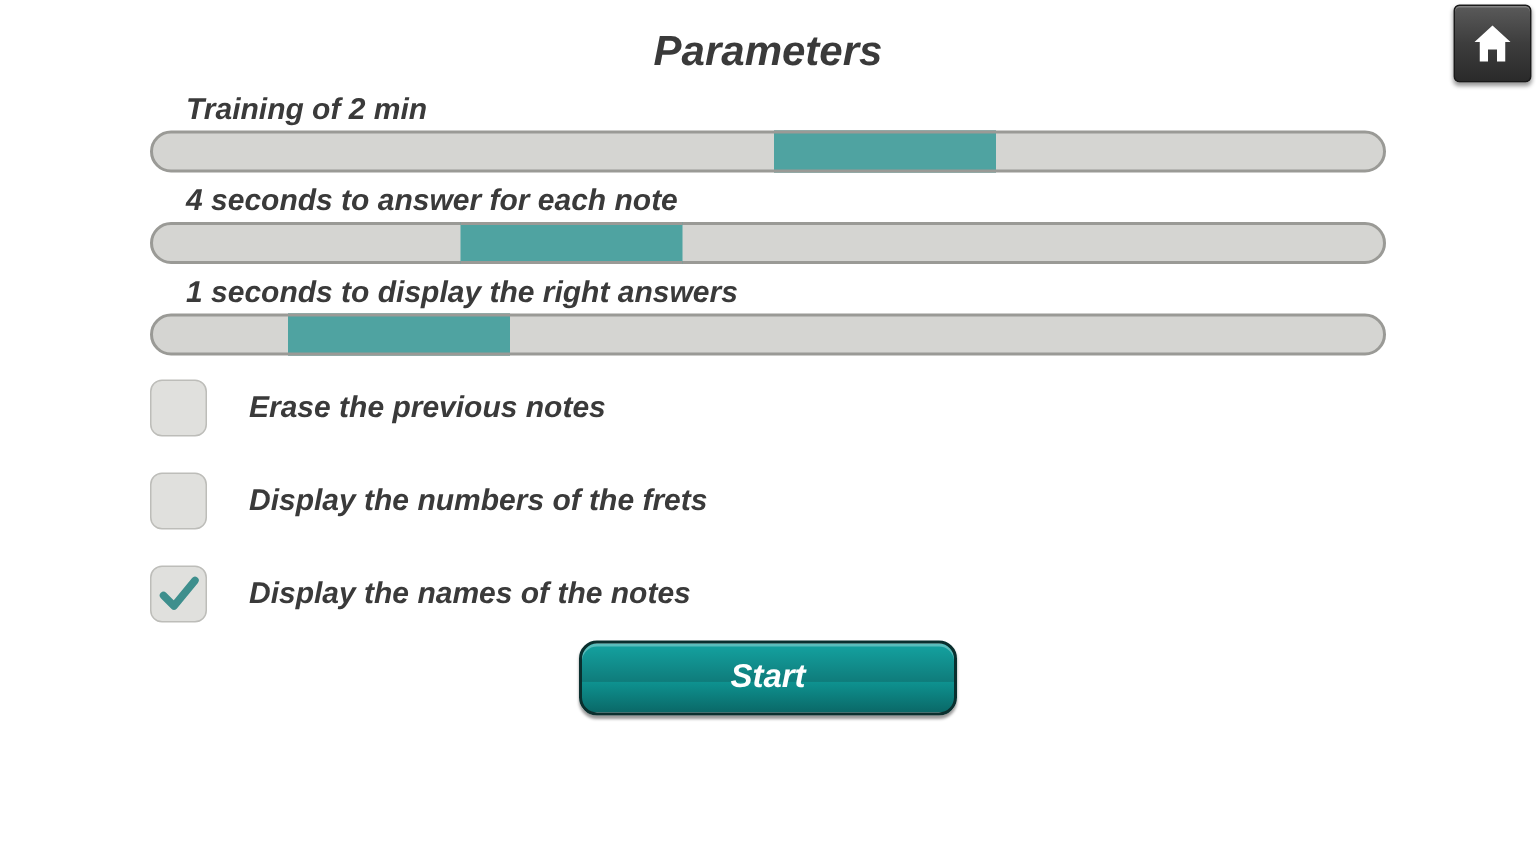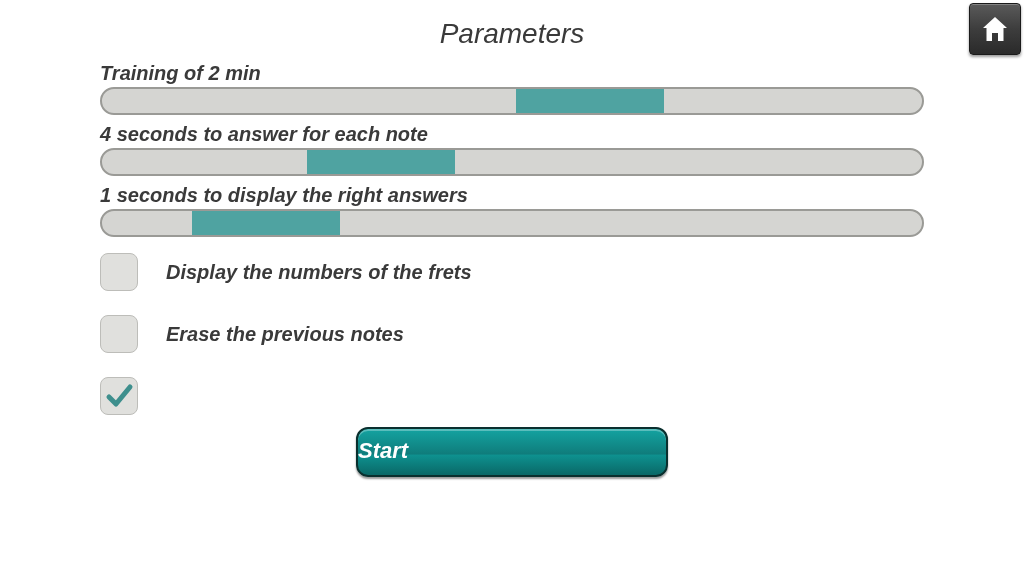--- a/index.html
+++ b/index.html
@@ -8,21 +8,21 @@
       height: 576px;
       background: #ffffff;
       font-family: "Trebuchet MS", "Lucida Sans Unicode", "Lucida Grande", sans-serif;
       color: #3a3a3a;
       position: relative;
       overflow: hidden;
     }
     .title {
       text-align: center;
       font-size: 28px;
-      font-weight: normal;
+      font-weight: bold;
       font-style: italic;
       padding-top: 18px;
       color: #3a3a3a;
     }
     .home-btn {
       position: absolute;
       top: 3px;
       right: 3px;
       width: 52px;
       height: 52px;
@@ -39,20 +39,21 @@
     .content {
       padding: 12px 100px 0 100px;
     }
     .slider-block { margin-bottom: 8px; }
     .slider-label {
       font-size: 20px;
       font-weight: bold;
       font-style: italic;
       color: #3a3a3a;
       margin-bottom: 2px;
+      margin-left: 24px;
     }
     .slider-track {
       width: 100%;
       height: 28px;
       background: #d5d5d2;
       border: 2px solid #9a9a96;
       border-radius: 14px;
       position: relative;
       cursor: pointer;
     }
@@ -134,31 +135,31 @@
       font-weight: bold;
       font-style: italic;
       color: #3a3a3a;
       padding-left: 14px;
     }
     .start-wrap {
       display:flex; justify-content:center;
       margin-top: 12px;
     }
     .start-btn {
-      width: 312px;
+      width: 252px;
       height: 50px;
       border-radius: 12px;
       border: 2px solid #0a2f2e;
       background: linear-gradient(to bottom, #14a3a1 0%, #0f7c7b 55%, #0e9290 56%, #0a6867 100%);
       box-shadow: inset 0 2px 0 rgba(255,255,255,0.3), 0 2px 2px rgba(0,0,0,0.4);
       color: #fff;
       font-size: 22px;
       font-weight: bold;
       font-style: italic;
-      text-align: left;
+      text-align: center;
       line-height: 44px;
       cursor:pointer;
     }
   </style>
 </head>
 <body>
 
 <div class="title">Parameters</div>
 
 <div class="home-btn">
@@ -188,33 +189,34 @@
   <div class="slider-block">
     <div class="slider-label">1 seconds to display the right answers</div>
     <div class="slider-track">
       <div id="thumb2" class="slider-thumb" style="left: 11%; width: 18%;"></div>
     </div>
   </div>
 
   <div class="options-row">
     <div class="check-col">
       <div class="check-item">
+        <div id="check0" class="check-box"></div>
+        <div class="check-label">Erase the previous notes</div>
+      </div>
+      <div class="check-item">
         <div id="check1" class="check-box"></div>
         <div class="check-label">Display the numbers of the frets</div>
-      </div>
-      <div class="check-item">
-        <div id="check0" class="check-box"></div>
-        <div class="check-label">Erase the previous notes</div>
       </div>
       <div class="check-item">
         <div id="check2" class="check-box">
             <svg width="30" height="30" viewBox="0 0 30 30">
               <path d="M5 16 L12 23 L26 6" fill="none" stroke="#3e8f8d" stroke-width="5" stroke-linecap="round" stroke-linejoin="round"></path>
             </svg>
           </div>
+        <div class="check-label">Display the names of the notes</div>
       </div>
     </div>
 
   </div>
 
   <div class="start-wrap">
     <div class="start-btn">Start</div>
   </div>
 
 </div>

